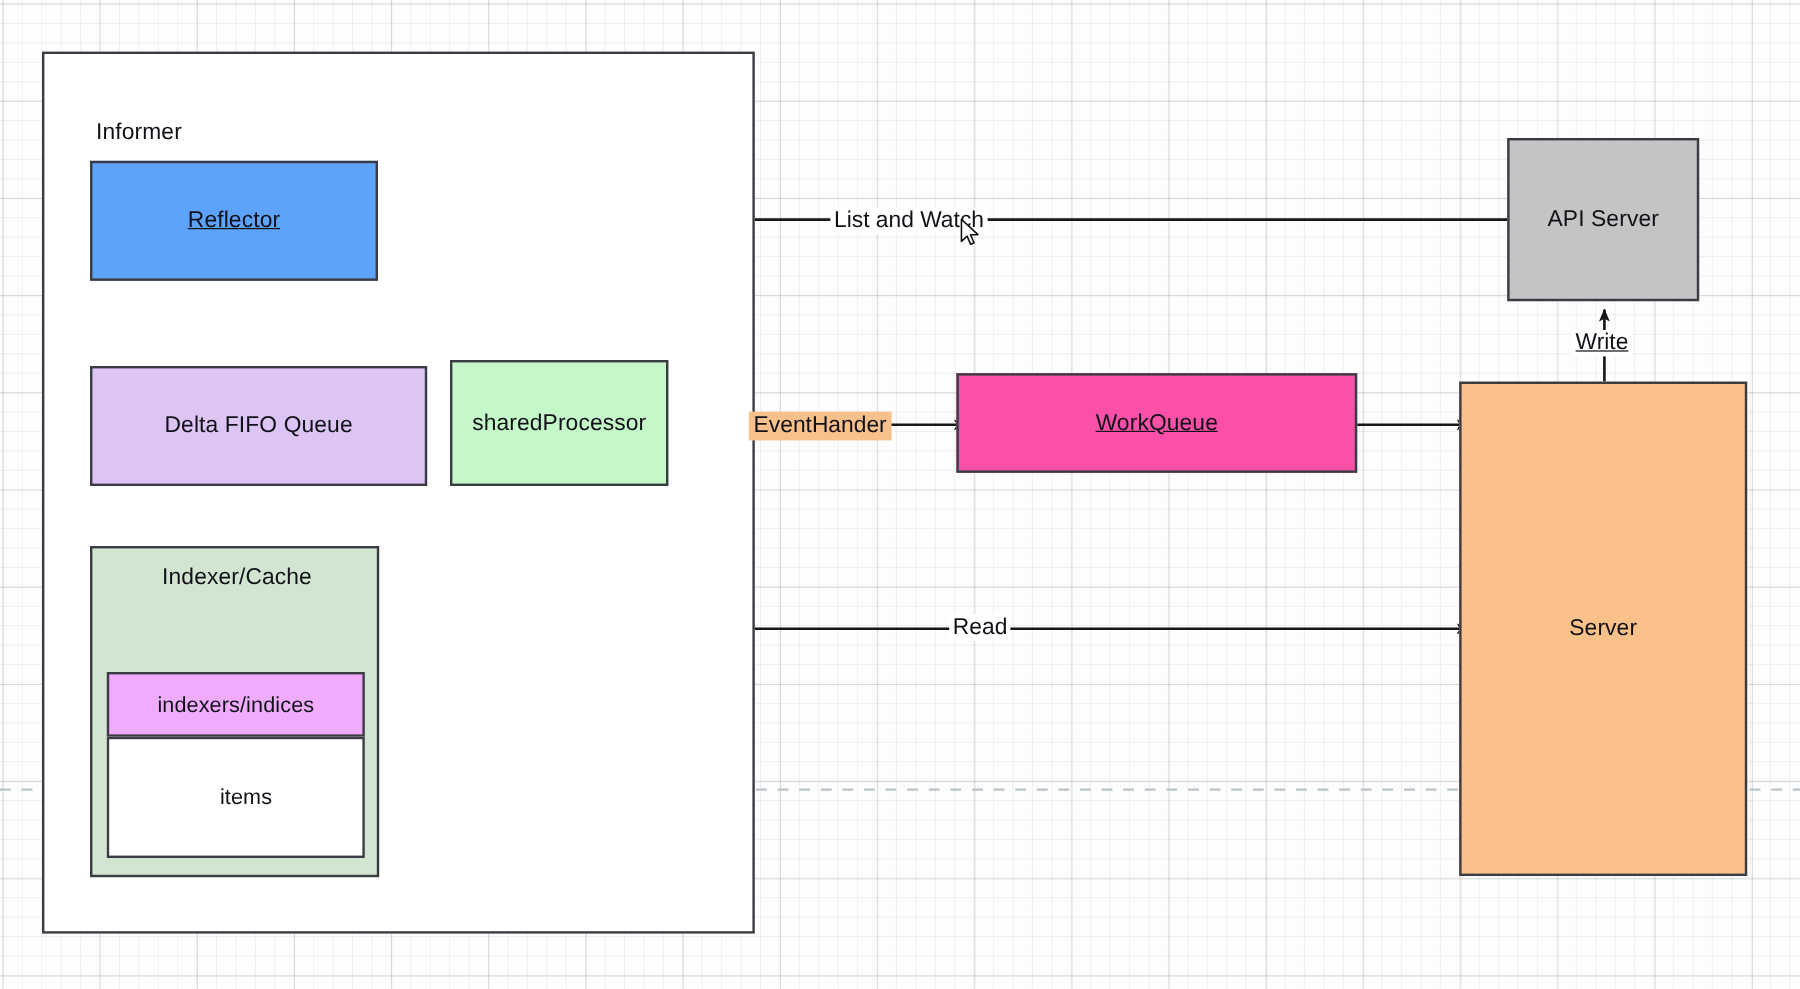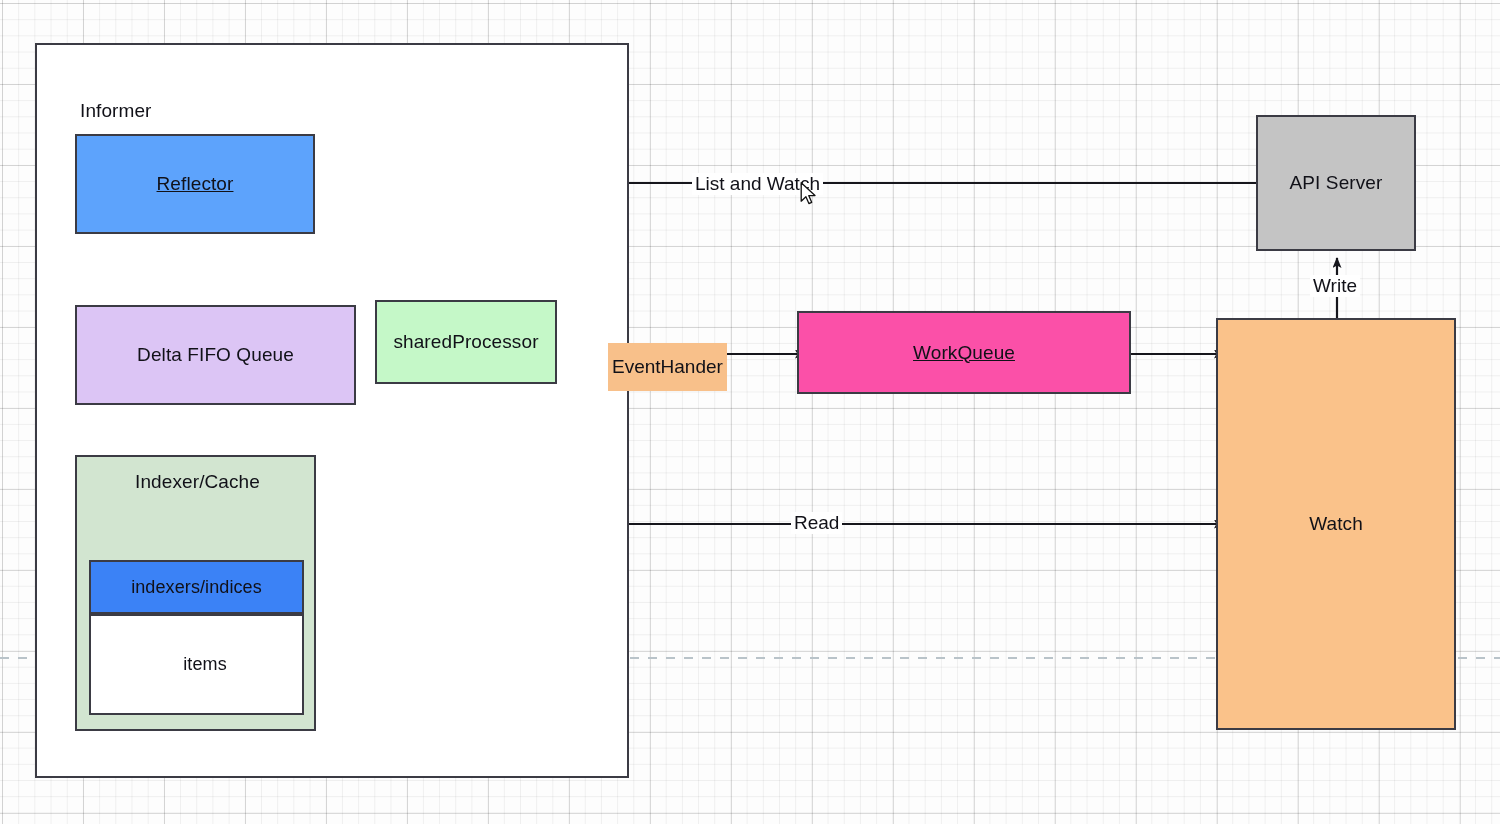--- a/index.html
+++ b/index.html
@@ -51,39 +51,39 @@
     display:block;
   }
   #informer-title{
     position:absolute;left:43px;top:55px;
     font-size:19px;color:#111118;
   }
 
   #reflector{left:75px;top:134px;width:240px;height:100px;background:#5da3fc;text-decoration:underline;}
   #deltafifo{left:75px;top:305px;width:281px;height:100px;background:#dcc5f5;}
   #sharedproc{
-    left:375px;top:300px;width:182px;height:84px;background:#c5f8c8;
+    left:375px;top:300px;width:182px;height:105px;background:#c5f8c8;
     overflow:visible;
   }
   #sharedproc .node-label{
     position:absolute;left:50%;top:50%;transform:translate(-50%,-50%);
     font-size:19px;
   }
 
   #indexercache{
     left:75px;top:455px;width:241px;height:276px;background:#d2e5d0;
     display:block;
   }
   #indexercache-title{
     position:absolute;left:0;top:14px;width:241px;text-align:center;
     font-size:19px;color:#111118;
   }
   #indexers-indices{
     position:absolute;left:12px;top:103px;width:215px;height:54px;
-    background:#3b82f6;border:2px solid #3b3b44;box-sizing:border-box;
+    background:#f0abfc;border:2px solid #3b3b44;box-sizing:border-box;
     display:flex;align-items:center;justify-content:center;font-size:18px;
   }
   #items-box{
     position:absolute;left:12px;top:157px;width:215px;height:101px;
     background:#ffffff;border:2px solid #3b3b44;box-sizing:border-box;
     display:flex;align-items:center;justify-content:center;font-size:18px;padding-left:17px;
   }
 
   #workqueue{left:797px;top:311px;width:334px;height:83px;background:#fb50a8;text-decoration:underline;}
   #apiserver{left:1256px;top:115px;width:160px;height:136px;background:#c4c4c4;}
@@ -91,24 +91,24 @@
 
   .edge-label{
     position:absolute;
     font-size:19px;color:#111118;
     background:#ffffff;
     padding:0 3px;
     white-space:nowrap;
   }
   #lbl-list-watch{left:692px;top:173px;}
   #lbl-read{left:791px;top:512px;}
-  #lbl-write{left:1310px;top:275px;}
+  #lbl-write{left:1310px;top:275px;text-decoration:underline;}
   #lbl-eventhander{
-    left:608px;top:343px;
-    background:#f8c08a;padding:13px 4px;
+    left:624px;top:343px;
+    background:#f8c08a;padding:1px 4px;
   }
 
   #cursor{position:absolute;left:800px;top:182px;width:18px;height:24px;}
 </style>
 </head>
 <body>
 
 <div id="canvas">
 
   <svg class="layer" viewBox="0 0 1500 824" xmlns="http://www.w3.org/2000/svg">
@@ -165,21 +165,21 @@
 
   <div class="node" id="workqueue">
     <span class="node-label">WorkQueue</span>
   </div>
 
   <div class="node" id="apiserver">
     <span class="node-label">API Server</span>
   </div>
 
   <div class="node" id="worker">
-    <span class="node-label">Watch</span>
+    <span class="node-label">Server</span>
   </div>
 
   <span class="edge-label" id="lbl-list-watch">List and Watch</span>
 
   <span class="edge-label" id="lbl-eventhander">EventHander</span>
 
   <span class="edge-label" id="lbl-read">Read</span>
 
   <span class="edge-label" id="lbl-write">Write</span>
 

